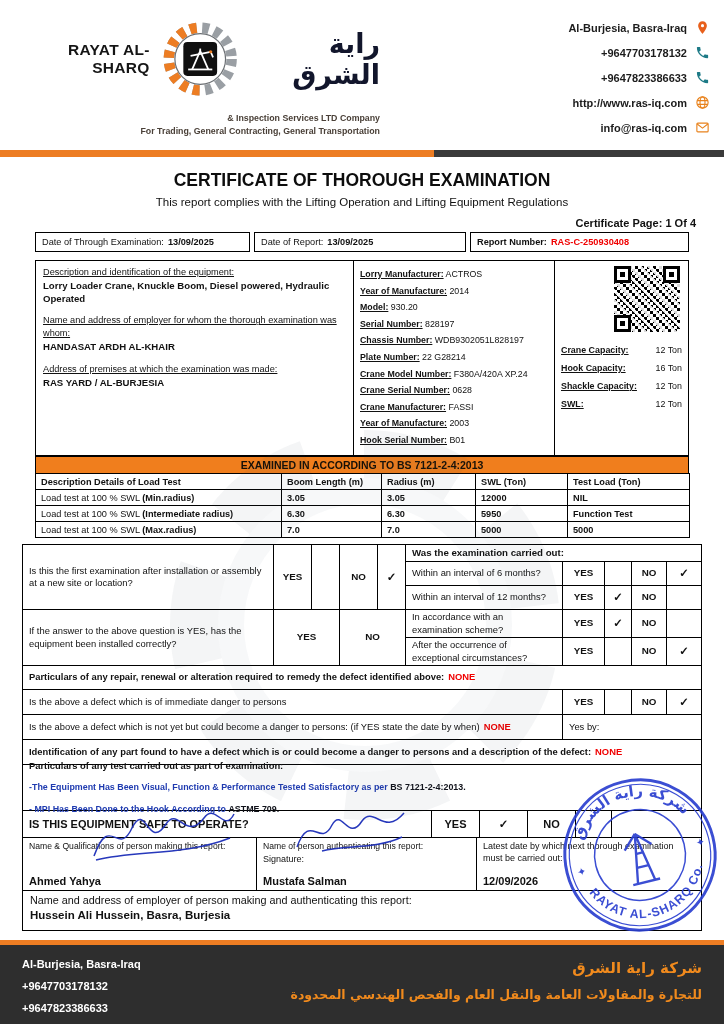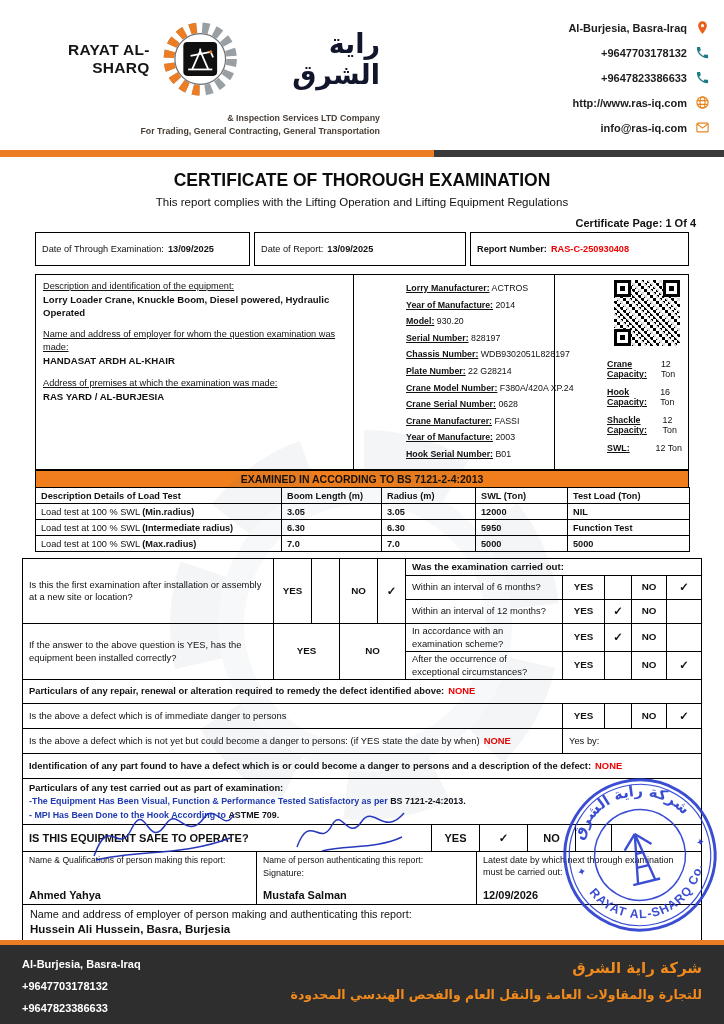--- a/index.html
+++ b/index.html
@@ -28,32 +28,32 @@
 
   .divider { height:7px; background:linear-gradient(to right,#ED7D23 0 60%, #3a3a3a 60% 100%); }
 
   
   .title { text-align:center; font-size:17.5px; font-weight:bold; margin-top:13px; color:#0d0d0d; }
   .subtitle { text-align:center; font-size:11.5px; margin-top:5px; }
   .page-label { text-align:right; font-size:11px; font-weight:bold; margin:9px 28px 3px 0; }
 
   
   .meta { display:flex; gap:4px; margin:1px 35px 0; }
-  .mbox { border:1px solid #000; height:20px; display:flex; align-items:center; padding:16px 6px; font-size:9.2px; gap:4px; white-space:nowrap; }
+  .mbox { border:1px solid #000; height:20px; display:flex; align-items:center; padding:2px 6px; font-size:9.2px; gap:4px; white-space:nowrap; }
   .mb1 { width:215px; } .mb2 { width:212px; } .mb3 { flex:1; }
   .mval { font-weight:bold; }
 
   
   .equip { border:1px solid #000; margin:8px 35px 0; display:flex; height:196px;justify-content:flex-end; }
   .eq-left { width:318px; border-right:1px solid #000; padding:5px 7px; }
   .lbl-u { font-size:9.2px; text-decoration:underline; line-height:1.35; }
   .eq-val { font-weight:bold; font-size:9.6px; line-height:1.3; margin:2px 0 9px; }
   .eq-mid { width:200px; padding:5px 6px; }
   .drow { font-size:8.8px; line-height:16.6px; white-space:nowrap; }
-  .dlabel { font-weight:bold; text-decoration:underline;margin-left:46px; }
+  .dlabel { font-weight:bold; text-decoration:underline; }
   .eq-right { flex:1; border-left:1px solid #000; padding:5px 6px; display:flex; flex-direction:column; }
   .qr { position:relative; width:66px; height:66px; align-self:flex-end; margin-right:2px;
     background:repeating-linear-gradient(45deg, rgba(255,255,255,.85) 0 3px, transparent 3px 7px),
                conic-gradient(#000 25%, #fff 0 50%, #000 0 75%, #fff 0);
     background-size:auto, 6px 6px; }
   .qf { position:absolute; width:17px; height:17px; border:3px solid #000; background:#fff; }
   .qf::after { content:""; position:absolute; inset:3px; background:#000; }
   .tl{top:0;left:0} .tr{top:0;right:0} .bl{bottom:0;left:0}
   .caps { margin-top:13px; display:flex; flex-direction:column; gap:8px; }
   .cap-row { display:flex; justify-content:space-between; font-size:8.9px; align-items:baseline; }
@@ -76,21 +76,21 @@
   .chk { justify-content:center; font-weight:bold; font-size:11.5px; padding:0; }
   .qsub { display:flex; flex-direction:column; flex:1; border-left:1px solid #000; }
   .qsub-h { font-weight:bold; font-size:9.7px; padding:2px 6px; height:16px; }
   .qsub-row { display:flex; border-top:1px solid #000; flex:1; }
   .qsub-row.first { border-top:none; }
   .grow { flex:1; }
   .w250{width:250px} .w38{width:38px} .w28{width:28px} .w66{width:66px}
   .w42{width:42px} .w27{width:27px} .w35{width:35px} .w139{width:139px}
   .w408{width:408px} .w48{width:48px} .w36{width:36px}
   .hA{height:64px} .hB{height:56px} .h24{min-height:24px} .h25{min-height:25px} .h46{height:46px} .h27{height:27px}
-  .col { flex-direction:column; align-items:flex-start; justify-content:center; gap:2px; padding:3px 6px; }
+  .col { flex-direction:column; align-items:flex-start; justify-content:center; gap:10px; padding:3px 6px; }
   .blue { color:#1F3BB0; font-weight:bold; font-size:8.9px; }
   .blue b { color:#10121a; }
   .safe { font-weight:bold; font-size:11px; }
   .ynbig { font-size:11px; }
 
   
   .sign { margin:0 22px; border:1.4px solid #000; border-top:none; }
   .srow1 { display:flex; height:52px; }
   .scell { border-left:1px solid #000; padding:3px 6px; display:flex; flex-direction:column; }
   .scell:first-child { border-left:none; }
@@ -215,21 +215,21 @@
     <div class="mbox mb3">
       <span class="bold">Report Number:</span>
       <span class="mval red">RAS-C-250930408</span>
     </div>
   </div>
 
   <div class="equip">
     <div class="eq-left">
       <div class="lbl-u">Description and identification of the equipment:</div>
       <div class="eq-val">Lorry Loader Crane, Knuckle Boom, Diesel powered, Hydraulic Operated</div>
-      <div class="lbl-u">Name and address of employer for whom the question examination was made:</div>
+      <div class="lbl-u">Name and address of employer for whom the thorough examination was whom:</div>
       <div class="eq-val">HANDASAT ARDH AL-KHAIR</div>
       <div class="lbl-u">Address of premises at which the examination was made:</div>
       <div class="eq-val">RAS YARD / AL-BURJESIA</div>
     </div>
 
     <div class="eq-mid">
       <div class="drow"><span class="dlabel">Lorry Manufacturer:</span> <span>ACTROS</span></div>
       <div class="drow"><span class="dlabel">Year of Manufacture:</span> <span>2014</span></div>
       <div class="drow"><span class="dlabel">Model:</span> <span>930.20</span></div>
       <div class="drow"><span class="dlabel">Serial Number:</span> <span>828197</span></div>

